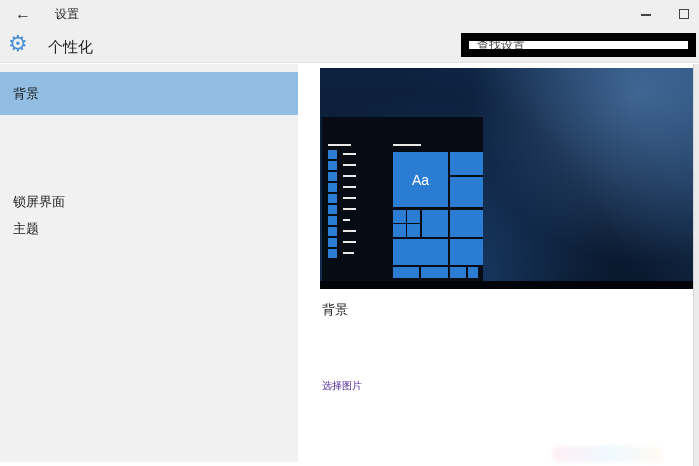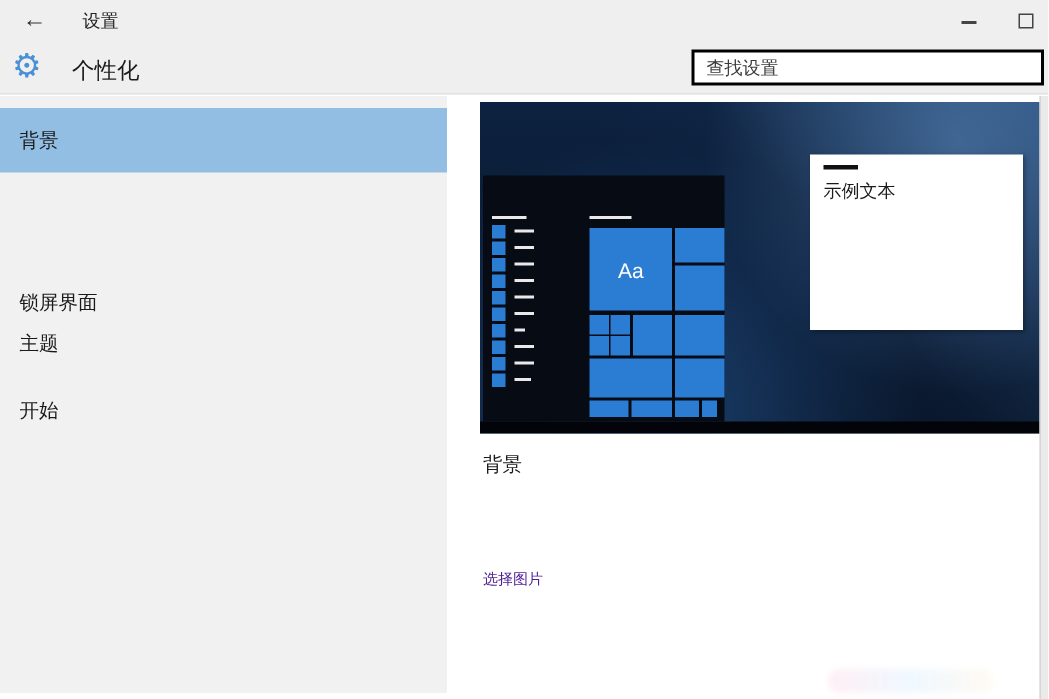--- a/index.html
+++ b/index.html
@@ -48,21 +48,21 @@
   #gear-icon {
     position: absolute; left: 8px; top: 31px;
     font-size: 22px; line-height: 26px; color: #4a90d5;
   }
   #page-title {
     position: absolute; left: 48px; top: 38px;
     font-size: 15px; font-weight: normal; color: #1a1a1a;
   }
   #search-box {
     position: absolute; left: 461px; top: 33px; width: 235px; height: 24px;
-    border: 2px solid #000000; background: #fff;
+    border: 8px solid #000000; background: #fff;
     font-family: "Liberation Sans", "DejaVu Sans", sans-serif;
     font-size: 12px; color: #333; padding: 0 8px; outline: none;
   }
   #search-box::placeholder { color: #3a3a3a; opacity: 1; }
 
   
   #sidebar {
     position: absolute; left: 0; top: 64px; width: 298px; height: 398px;
     background: #f1f1f1;
   }
@@ -172,21 +172,20 @@
       </div>
     <div id="gear-icon">⚙</div>
     <div id="page-title">个性化</div>
     <input id="search-box" type="text" placeholder="查找设置" style="">
   </div>
 
   <div id="sidebar">
     <div class="side-item selected" style="top:8px">背景</div>
     <div class="side-item" style="top:116px">锁屏界面</div>
     <div class="side-item" style="top:143px">主题</div>
-    <div class="side-item" style="top:188px">开始</div>
   </div>
 
   <div id="content">
 
     <div id="preview">
 
       <div id="start-panel">
 
         <div class="wline" style="left:6px; top:27px; width:23px;"></div>
         <div class="rail-sq" style="top:33px"></div>
@@ -221,24 +220,20 @@
         <div class="tile" style="left:100px; top:93px; width:26px; height:27px;"></div>
         <div class="tile" style="left:128px; top:93px; width:36px; height:27px;"></div>
         <div class="tile" style="left:71px;  top:122px; width:55px; height:26px;"></div>
         <div class="tile" style="left:128px; top:122px; width:36px; height:26px;"></div>
         <div class="tile" style="left:71px;  top:150px; width:26px; height:11px;"></div>
         <div class="tile" style="left:99px;  top:150px; width:27px; height:11px;"></div>
         <div class="tile" style="left:128px; top:150px; width:16px; height:11px;"></div>
         <div class="tile" style="left:146px; top:150px; width:10px; height:11px;"></div>
       </div>
 
-      <div id="sample-box">
-        <div id="sample-dash"></div>
-        <div id="sample-text">示例文本</div>
-      </div>
 
       <div id="preview-taskbar"></div>
     </div>
 
     <div id="bg-label">背景</div>
 
 
     <div id="choose-label">选择图片</div>
   </div>
 

